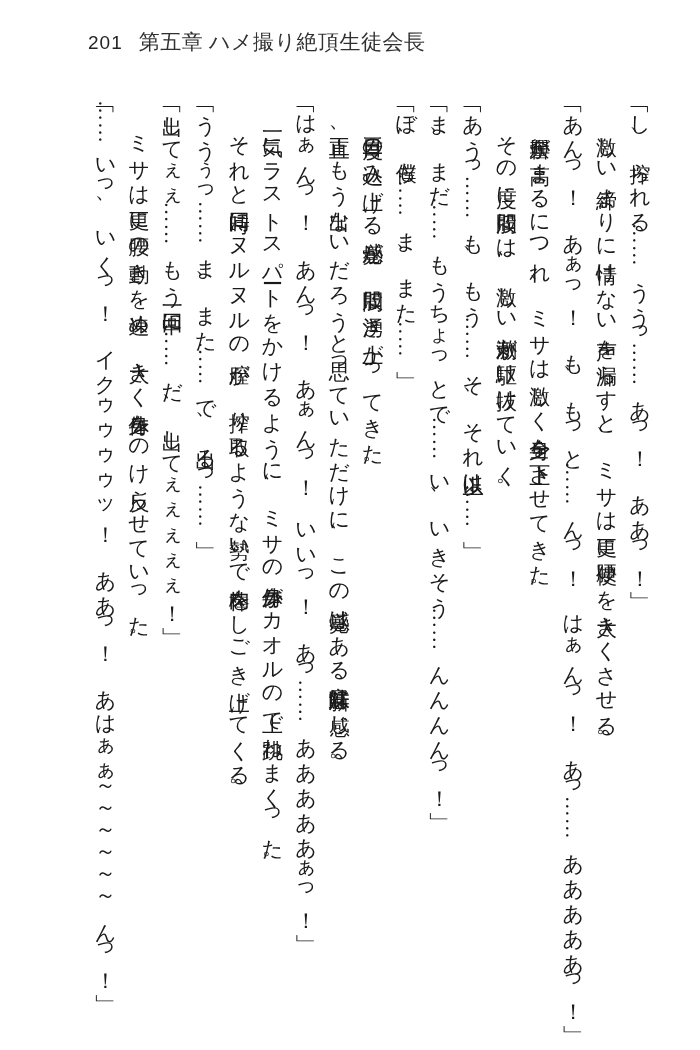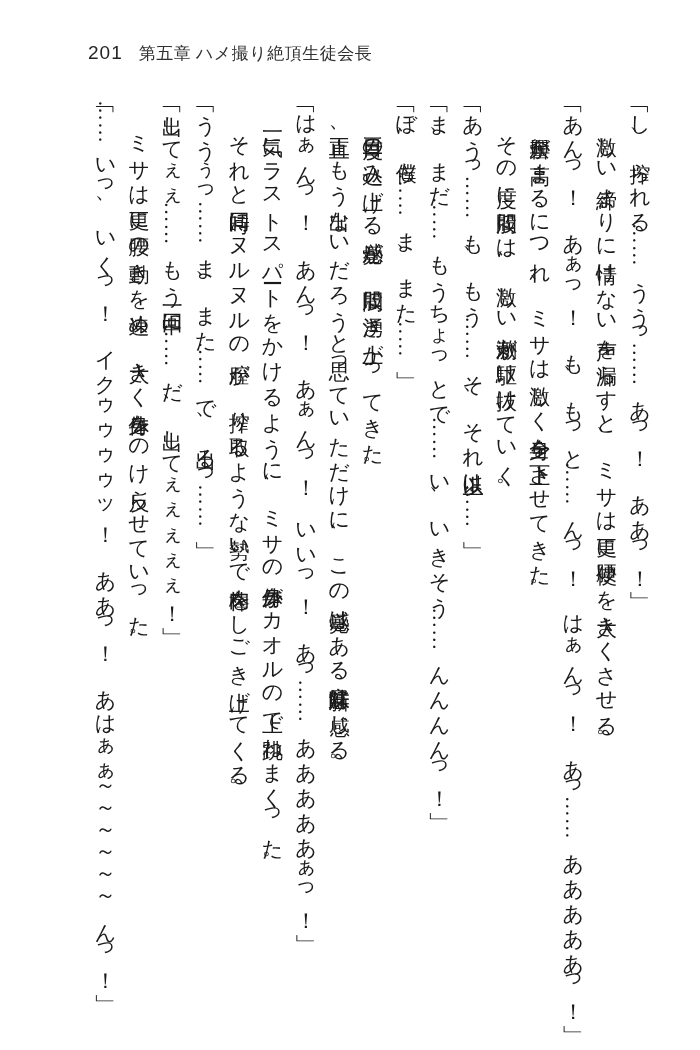--- a/index.html
+++ b/index.html
@@ -5,35 +5,35 @@
   html, body { margin: 0; padding: 0; background: #e8e8e8; }
   .page {
     width: 700px; height: 1050px;
     background: #ffffff;
     position: relative;
     overflow: hidden;
     font-family: "Liberation Serif", serif;
   }
   .running-head {
     position: absolute;
-    left: 88px; top: 42px;
+    left: 88px; top: 28px;
     display: flex;
     align-items: baseline;
     color: #2e2e2e;
     white-space: nowrap;
   }
   .page-num {
     font-family: "Liberation Sans", sans-serif;
     font-size: 19px;
     letter-spacing: 1px;
     margin-right: 16px;
     color: #242424;
   }
   .chapter {
-    font-size: 17px;
+    font-size: 21px;
     letter-spacing: 0.5px;
     color: #303030;
   }
   .body-text {
     position: absolute;
     top: 99px;
     right: 44px;
     height: 924px;
     writing-mode: vertical-rl;
     text-orientation: mixed;

